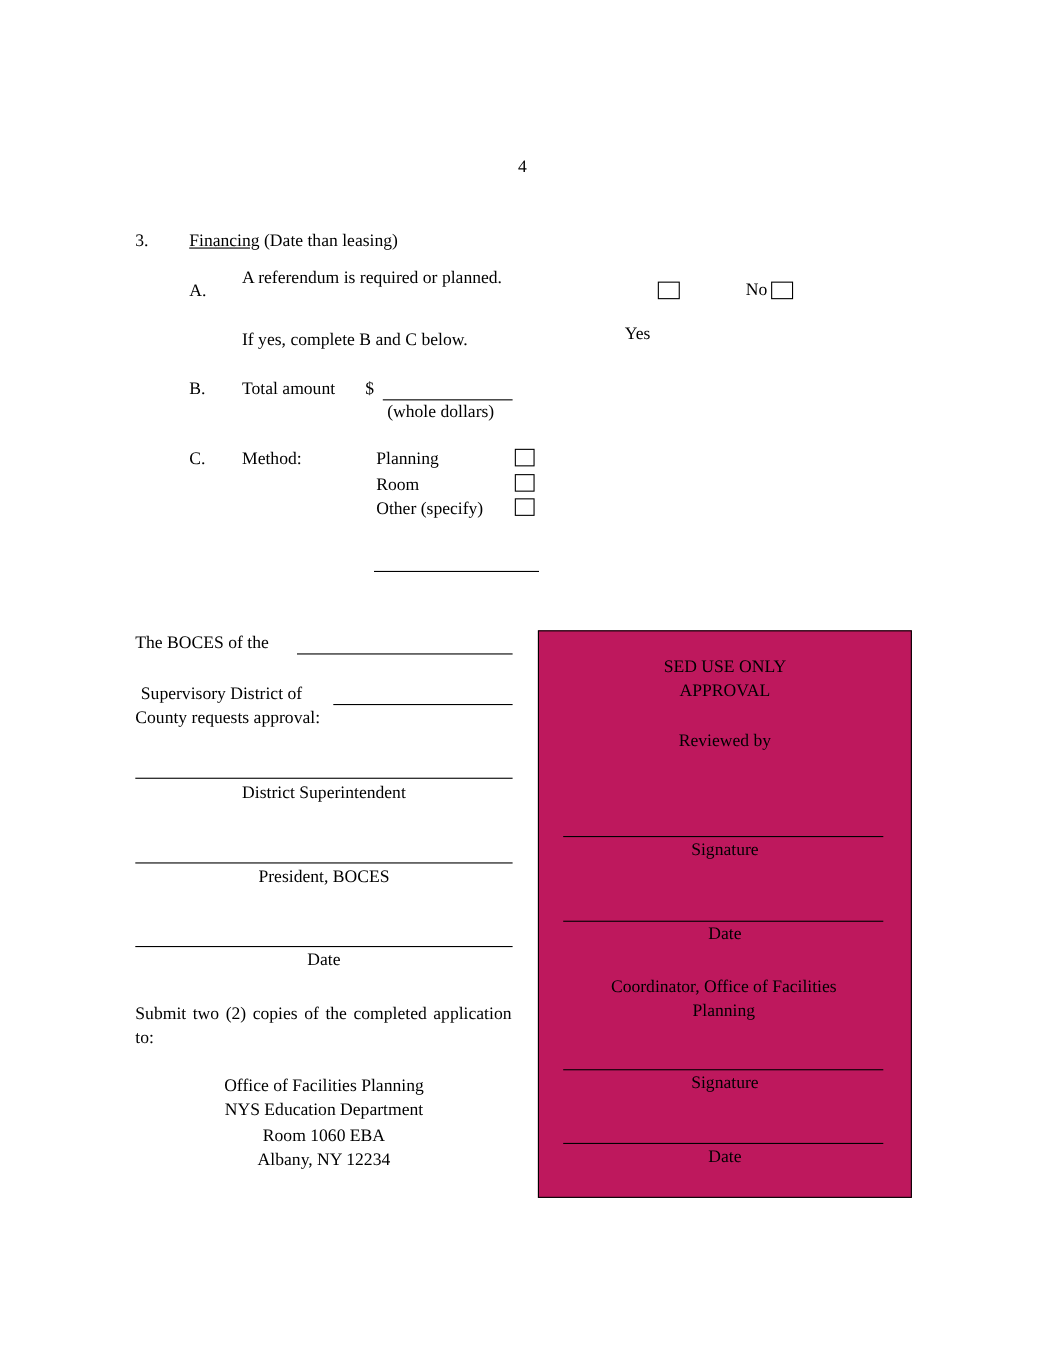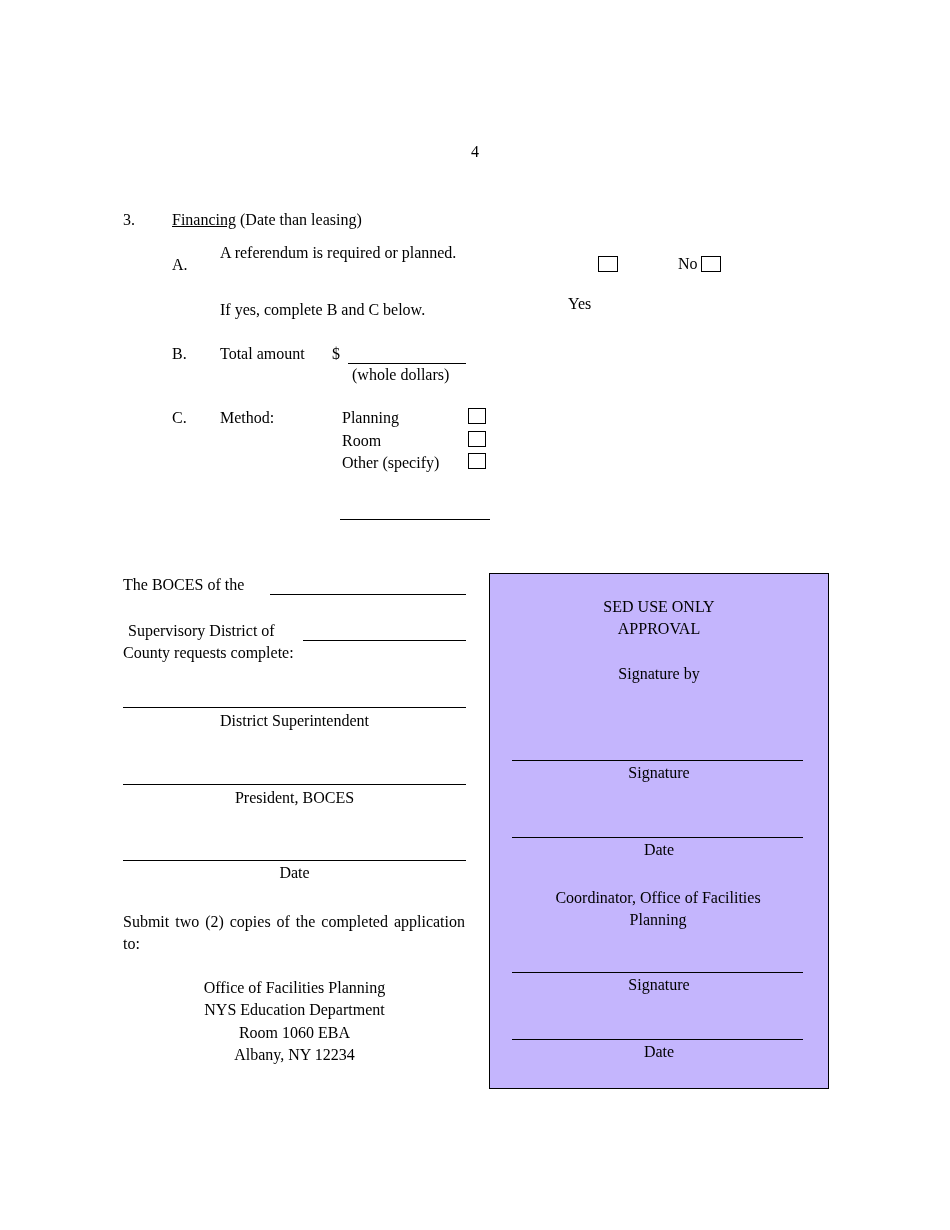--- a/index.html
+++ b/index.html
@@ -25,21 +25,21 @@
   .checkbox {
     position: absolute;
     background: #fff;
     border: 1.5px solid #000;
   }
   .sed-box {
     position: absolute;
     left: 489px; top: 573px;
     width: 340px; height: 516px;
     border: 1.5px solid #000;
-    background: #c4b5fd;
+    background: #be185d;
   }
   .sed-box .label { position: absolute; left: 0; width: 100%; text-align: center; }
   .justify { text-align: justify; text-align-last: left; white-space: normal; }
 </style>
 </head>
 <body>
 
 <div style="position:absolute; left:0; top:0; width:950px; height:1230px;">
 
   <div class="blk center" style="left:0; top:143px; width:950px;">4</div>
@@ -69,21 +69,21 @@
   <span class="checkbox" style="left:468px; top:408px; width:18px; height:16px;"></span>
   <span class="checkbox" style="left:468px; top:431px; width:18px; height:16px;"></span>
   <span class="checkbox" style="left:468px; top:453px; width:18px; height:16px;"></span>
   <div class="line" style="left:340px; top:519px; width:150px;"></div>
 
   <span class="abs" style="left:123px; top:576px;">The BOCES of the</span>
   <div class="line" style="left:270px; top:594px; width:196px;"></div>
 
   <span class="abs" style="left:128px; top:622px;">Supervisory District of</span>
   <div class="line" style="left:303px; top:640px; width:163px;"></div>
-  <span class="abs" style="left:123px; top:644px;">County requests complete:</span>
+  <span class="abs" style="left:123px; top:644px;">County requests approval:</span>
 
   <div class="line" style="left:123px; top:707px; width:343px;"></div>
   <div class="blk center" style="left:123px; top:712px; width:343px;">District Superintendent</div>
 
   <div class="line" style="left:123px; top:784px; width:343px;"></div>
   <div class="blk center" style="left:123px; top:789px; width:343px;">President, BOCES</div>
 
   <div class="line" style="left:123px; top:860px; width:343px;"></div>
   <div class="blk center" style="left:123px; top:864px; width:343px;">Date</div>
 
@@ -92,21 +92,21 @@
   <div class="blk center" style="left:123px; top:977px; width:343px; line-height:22.4px;">
     <div>Office of Facilities Planning</div>
     <div>NYS Education Department</div>
     <div>Room 1060 EBA</div>
     <div>Albany, NY 12234</div>
   </div>
 
   <div class="sed-box">
     <div class="label" style="top:24px;">SED USE ONLY</div>
     <div class="label" style="top:46px;">APPROVAL</div>
-    <div class="label" style="top:91px;">Signature by</div>
+    <div class="label" style="top:91px;">Reviewed by</div>
 
     <div class="line" style="left:22px; top:186px; width:291px;"></div>
     <div class="label" style="top:190px;">Signature</div>
 
     <div class="line" style="left:22px; top:263px; width:291px;"></div>
     <div class="label" style="top:267px;">Date</div>
 
     <div class="label" style="top:313px; left:40px; width:256px; white-space:normal; line-height:22px;">Coordinator, Office of Facilities Planning</div>
 
     <div class="line" style="left:22px; top:398px; width:291px;"></div>

